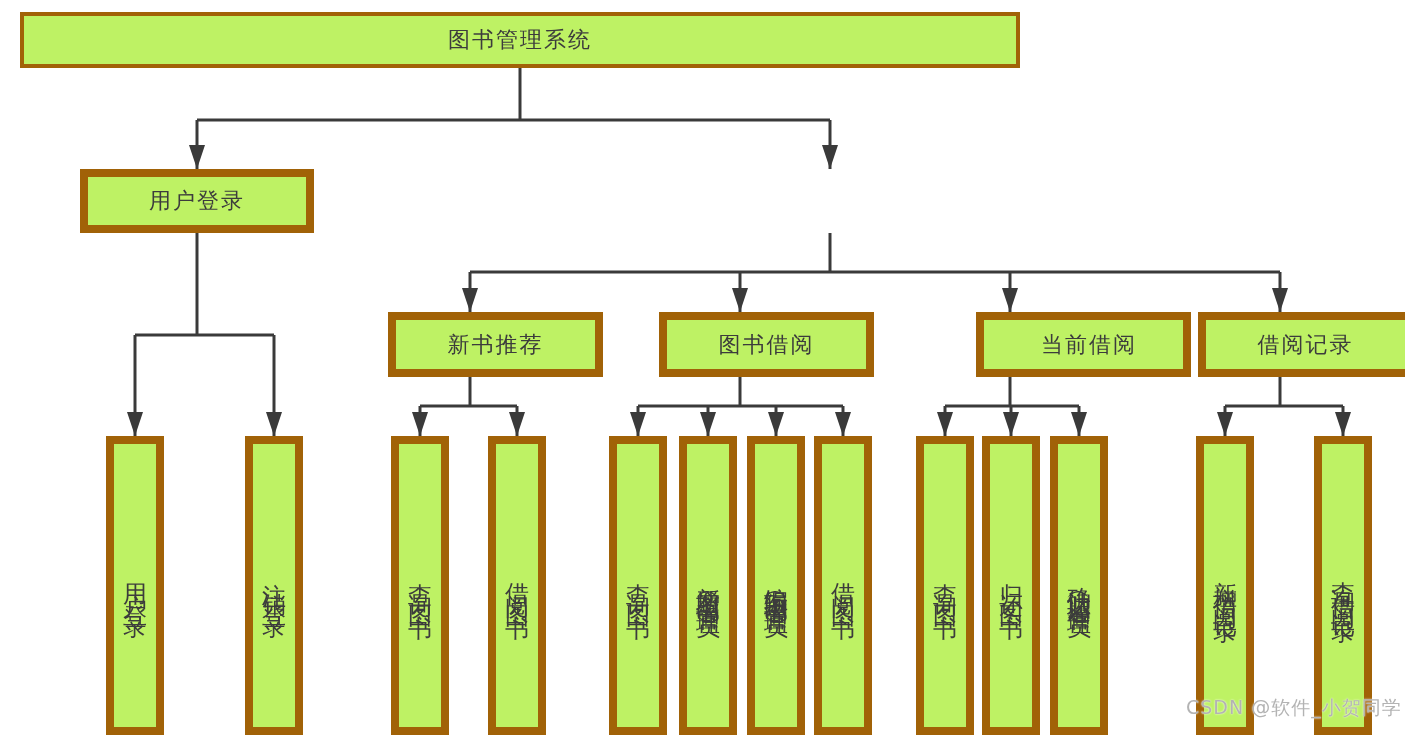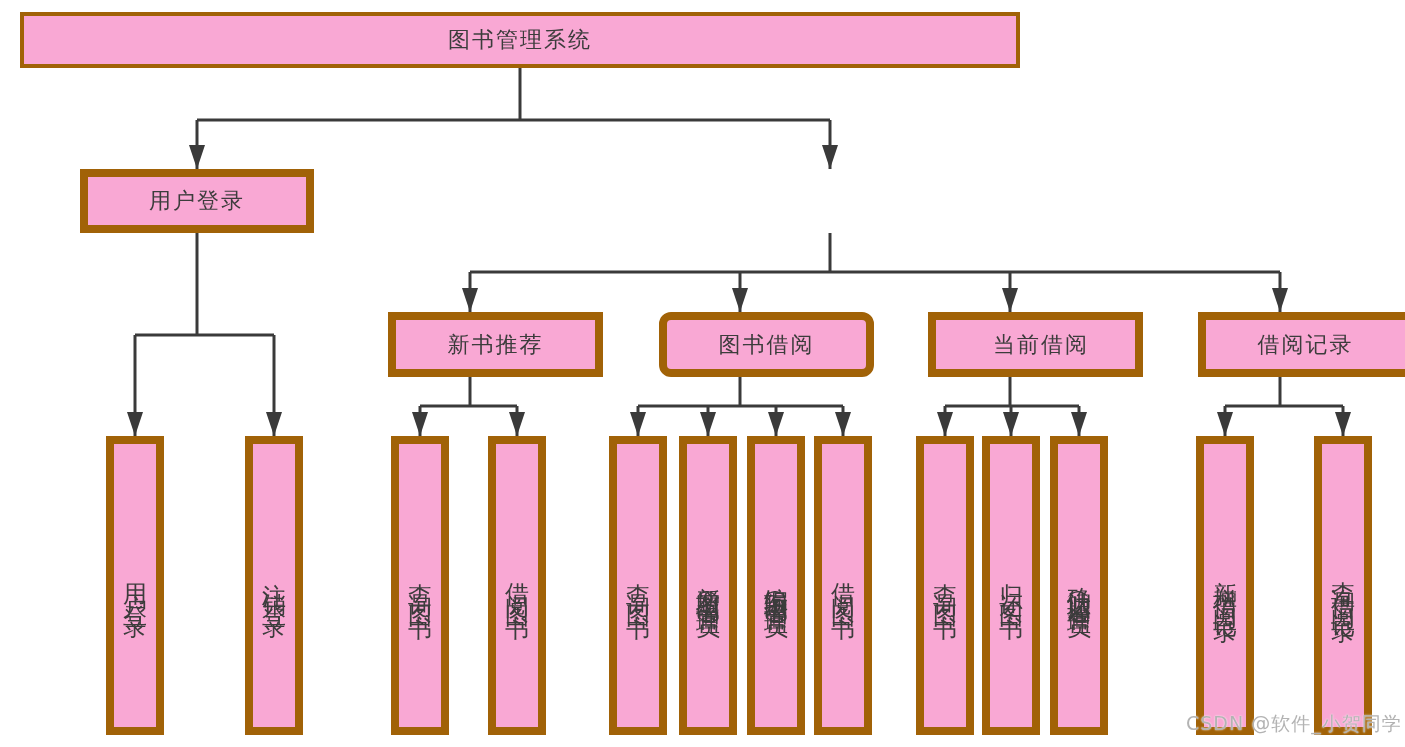--- a/index.html
+++ b/index.html
@@ -5,38 +5,38 @@
   html,body{margin:0;padding:0;}
   body{
     width:1405px;height:747px;position:relative;background:#ffffff;
     font-family:"DejaVu Sans","Liberation Sans",sans-serif;
     overflow:hidden;
   }
   #canvas{position:absolute;inset:0;width:1405px;height:747px;}
   svg.wires{position:absolute;left:0;top:0;z-index:1;}
   .node{
     position:absolute;box-sizing:border-box;
-    border:8px solid #a16207;background:#f9a8d4;color:#3c3c3c;
+    border:8px solid #a16207;background:#bef264;color:#3c3c3c;
     display:flex;align-items:center;justify-content:center;
     z-index:2;text-align:left;
   }
   .h{font-size:22px;letter-spacing:2px;white-space:nowrap;}
   .root{left:20px;top:12px;width:1000px;height:56px;border-width:4px;}
   .l2{height:64px;width:234px;top:169px;}
   .l3{height:65px;width:215px;top:312px;margin-left:26px;}
   .leaf{
     top:436px;width:58px;height:299px;
     writing-mode:vertical-rl;text-orientation:mixed;
     font-size:24px;line-height:1;white-space:nowrap;
   }
   .ls4{letter-spacing:11px;}
   .ls6{letter-spacing:8px;}
   .ls10{letter-spacing:4px;}
   .watermark{
-    position:absolute;left:1186px;top:711px;z-index:5;
+    position:absolute;left:1186px;top:695px;z-index:5;
     font-size:19px;color:#b3b3b3;letter-spacing:1px;white-space:nowrap;
     text-shadow:0 0 2px #ffffff;
   }
 </style>
 </head>
 <body>
 
 <div id="canvas">
 
   <svg class="wires" width="1405" height="747" viewBox="0 0 1405 747">
@@ -87,22 +87,22 @@
       <path d="M1225 406 V436" marker-end="url(#arrow)"></path>
       <path d="M1343 406 V436" marker-end="url(#arrow)"></path>
     </g>
   </svg>
 
   <div class="node root h">图书管理系统</div>
 
   <div class="node l2 h" style="left:80px;">用户登录</div>
 
   <div class="node l3 h" style="left:362px;">新书推荐</div>
-  <div class="node l3 h" style="left:633px;border-radius:12px;">图书借阅</div>
-  <div class="node l3 h" style="left:902px;padding-left:11px;">当前借阅</div>
+  <div class="node l3 h" style="left:633px;">图书借阅</div>
+  <div class="node l3 h" style="left:950px;padding-left:11px;">当前借阅</div>
   <div class="node l3 h" style="left:1172px;">借阅记录</div>
 
   <div class="node leaf ls4" style="left:106px;">用户登录</div>
   <div class="node leaf ls4" style="left:245px;">注销登录</div>
 
   <div class="node leaf ls4" style="left:391px;">查询图书</div>
   <div class="node leaf ls4" style="left:488px;">借阅图书</div>
 
   <div class="node leaf ls4" style="left:609px;">查询图书</div>
   <div class="node leaf ls10" style="left:679px;">新增图书（管理员）</div>

